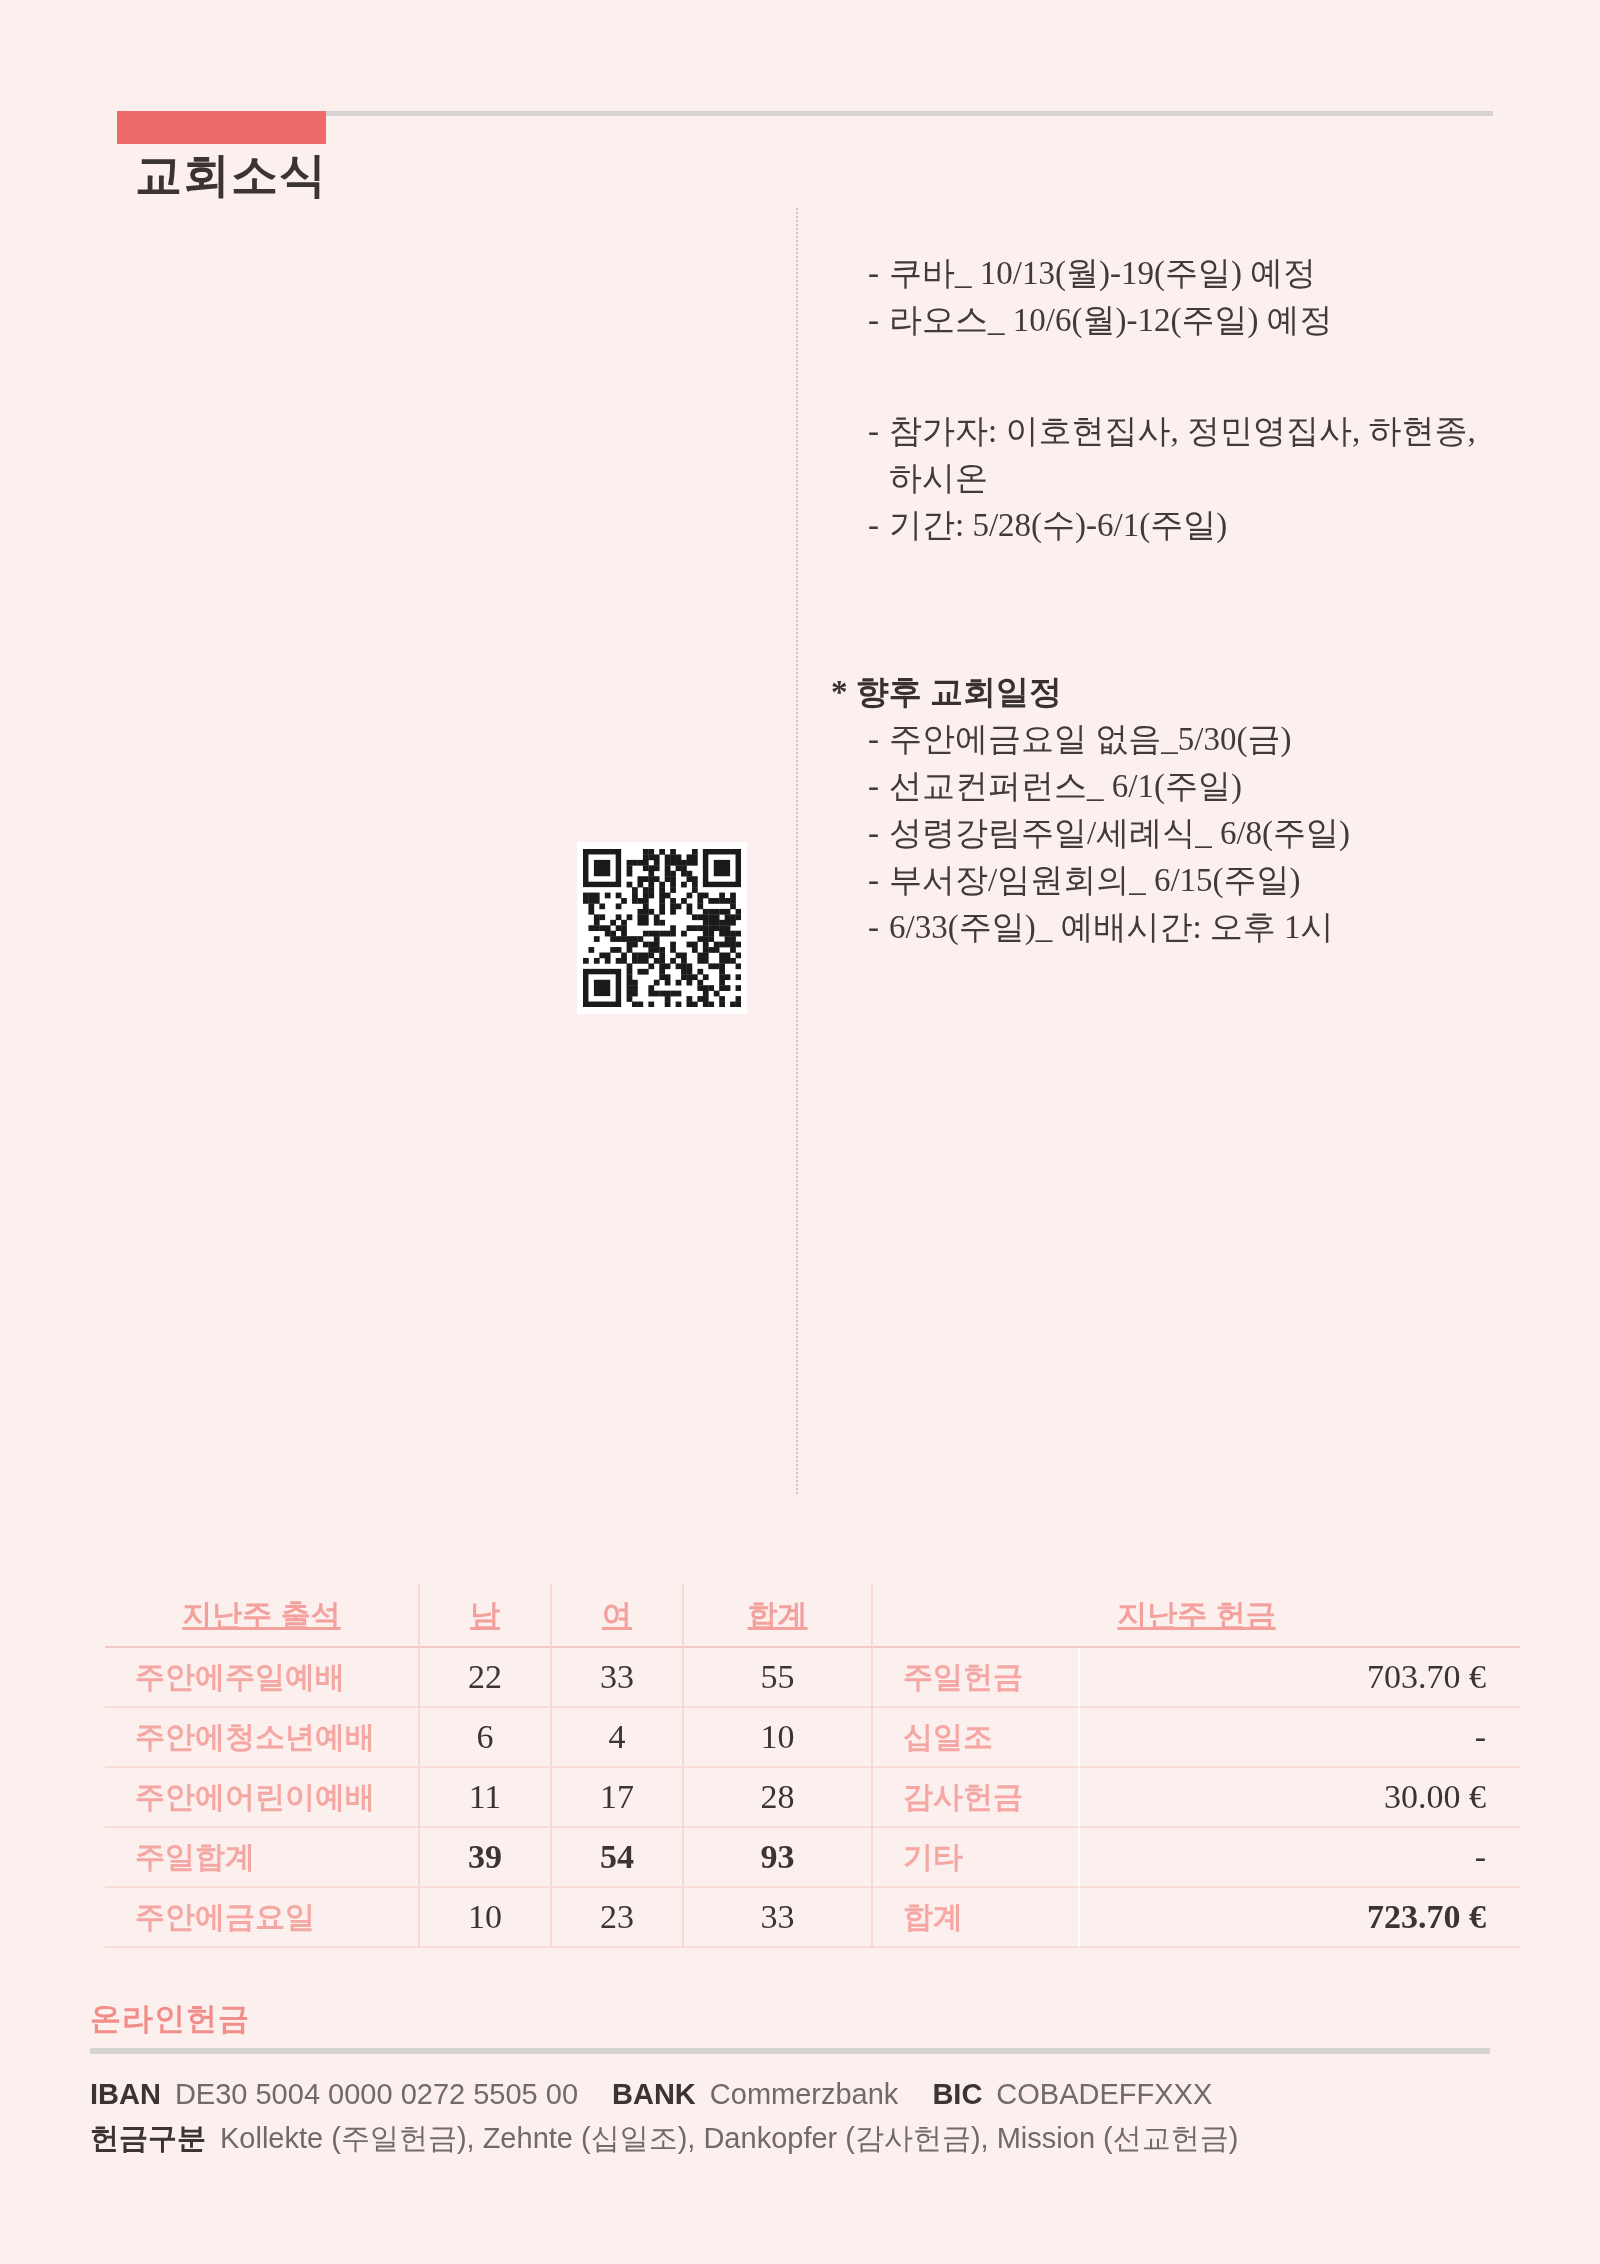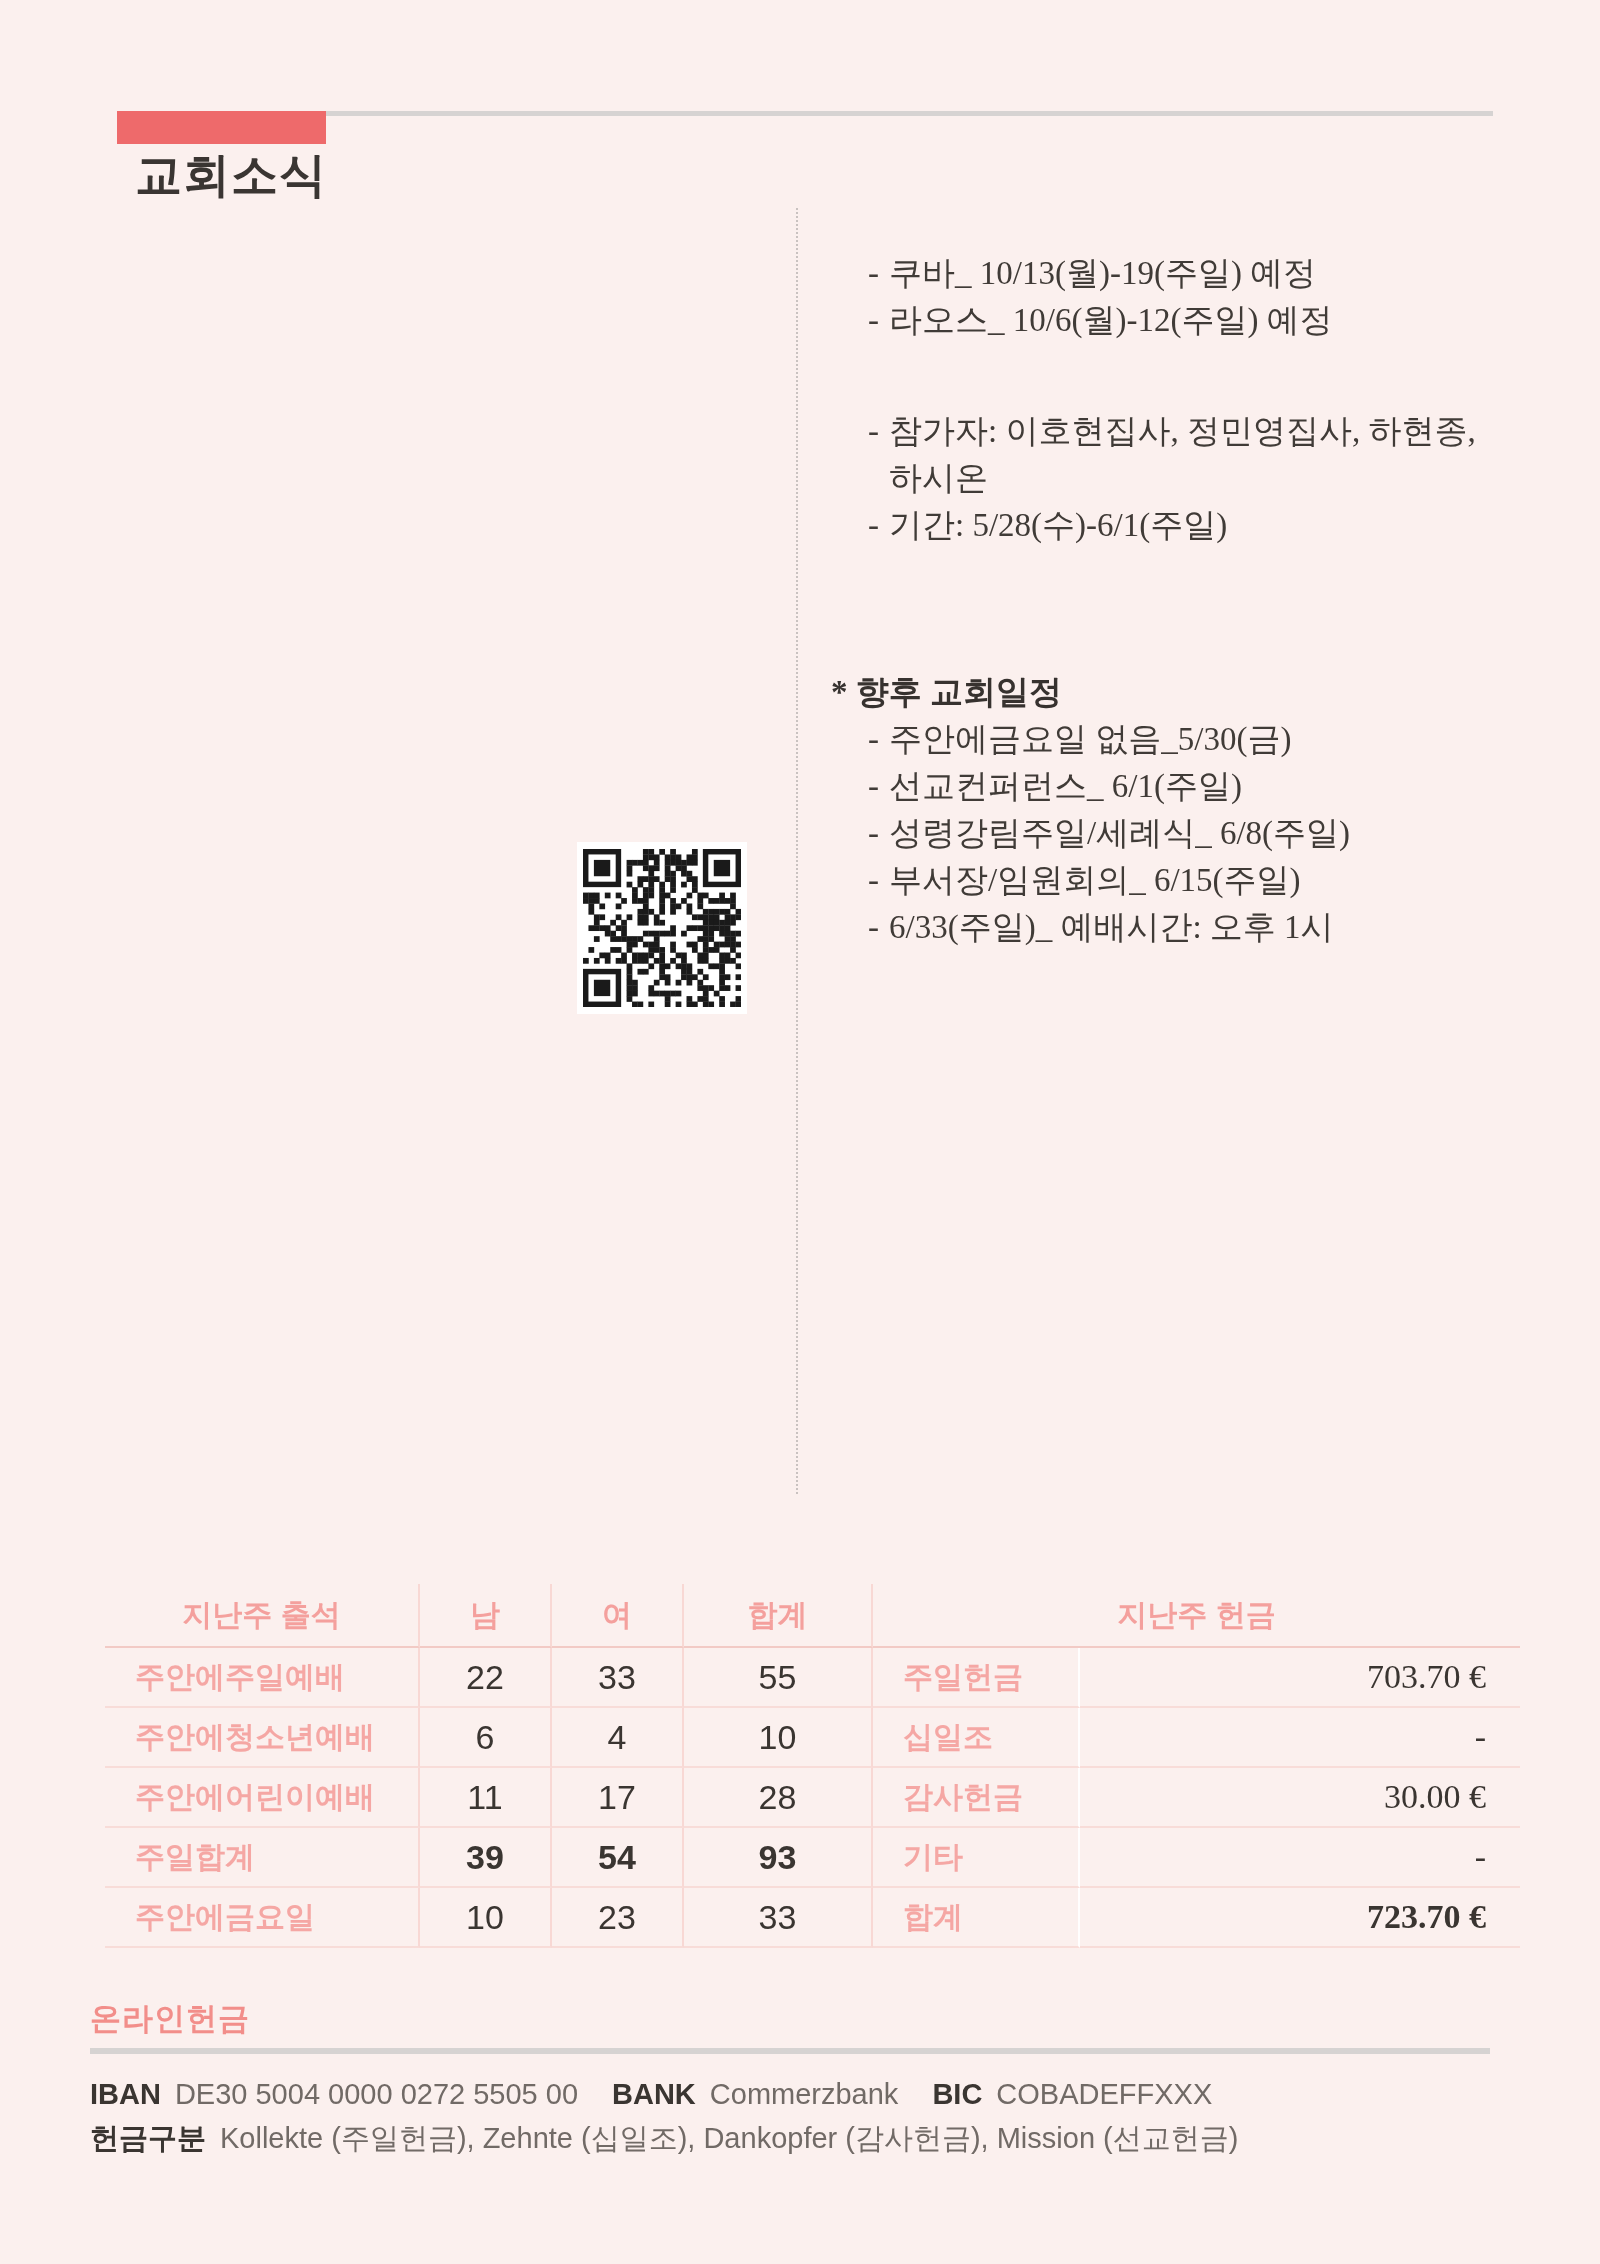--- a/index.html
+++ b/index.html
@@ -23,23 +23,23 @@
   .sched-title{font-weight:700;color:#37322f;margin-left:-11px;}
   
   .qr-box{position:absolute;left:577px;top:842px;width:170px;height:172px;background:#ffffff;
           display:flex;align-items:center;justify-content:center;}
   
   .stats{position:absolute;left:105px;top:1584px;display:grid;
          grid-template-columns:315px 132px 132px 189px 207px 440px;
          grid-template-rows:64px repeat(5,60px);
          font-family:"Liberation Sans","DejaVu Sans",sans-serif;}
   .cell{display:flex;align-items:center;}
-  .th{justify-content:center;color:#f4a09d;font-weight:700;font-size:30px;border-bottom:2px solid #f2cac5;}
+  .th{justify-content:center;color:#f4a09d;font-weight:700;font-size:30px;border-bottom:2px solid #f2cac5;text-decoration:underline;}
   .rlab{color:#f5a7a4;font-weight:700;font-size:30px;padding-left:30px;border-bottom:2px solid #f8dcd8;}
-  .rnum{font-family:Liberation Sans, sans-serif;font-size:34px;color:#3a3531;
+  .rnum{font-family:Liberation Serif, serif;font-size:34px;color:#3a3531;
         justify-content:center;border-bottom:2px solid #f8dcd8;}
   .roval{font-family:Liberation Serif, serif;font-size:34px;color:#3a3531;
         justify-content:flex-end;padding-right:34px;border-bottom:2px solid #f8dcd8;}
   .vr{border-right:2px solid #f8d8d4;}
   .vrw{border-right:2px solid rgba(255,255,255,.92);}
   .bw{font-weight:700;}
   
   .online-title{position:absolute;left:90px;top:1998px;font-family:"Liberation Sans","DejaVu Sans",sans-serif;
     font-size:31px;font-weight:800;color:#f28e8a;letter-spacing:1px;}
   .online-rule{position:absolute;left:90px;top:2048px;width:1400px;height:6px;background:#d6d3d2;}

